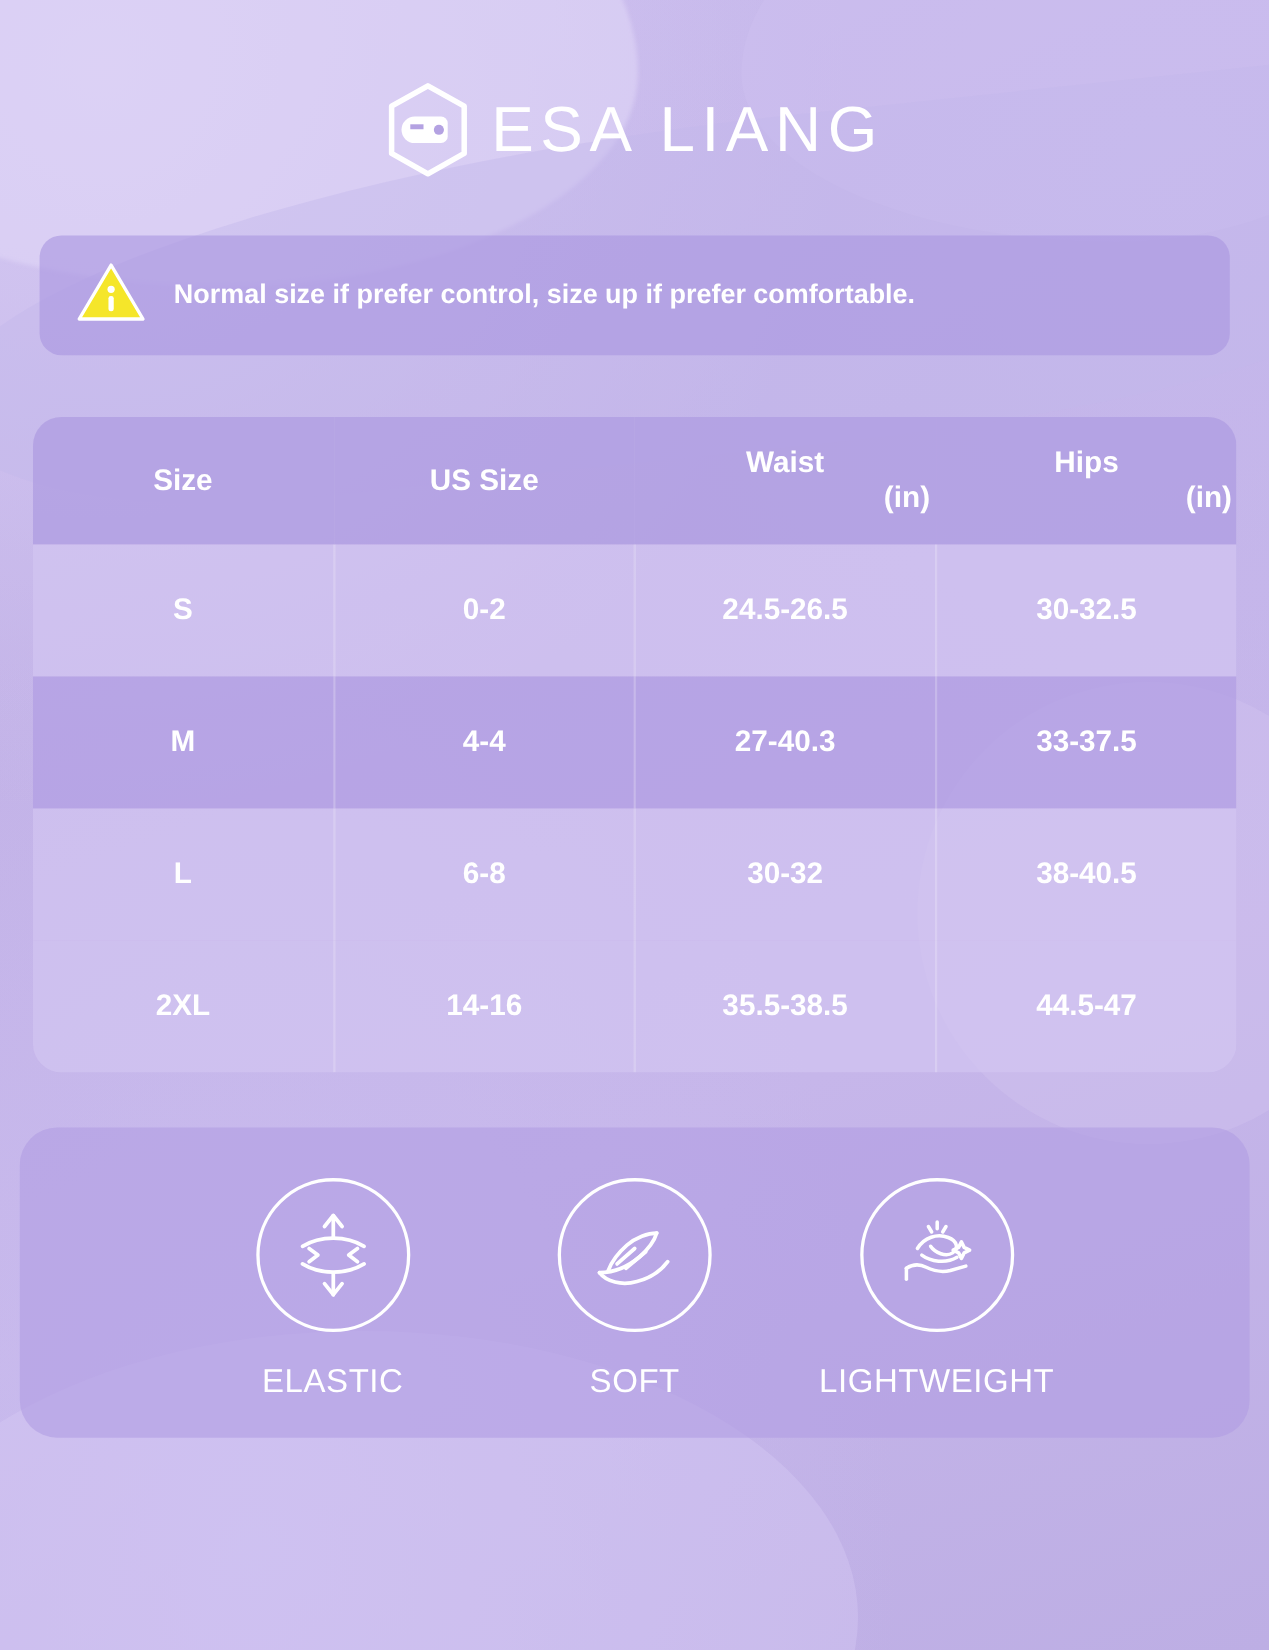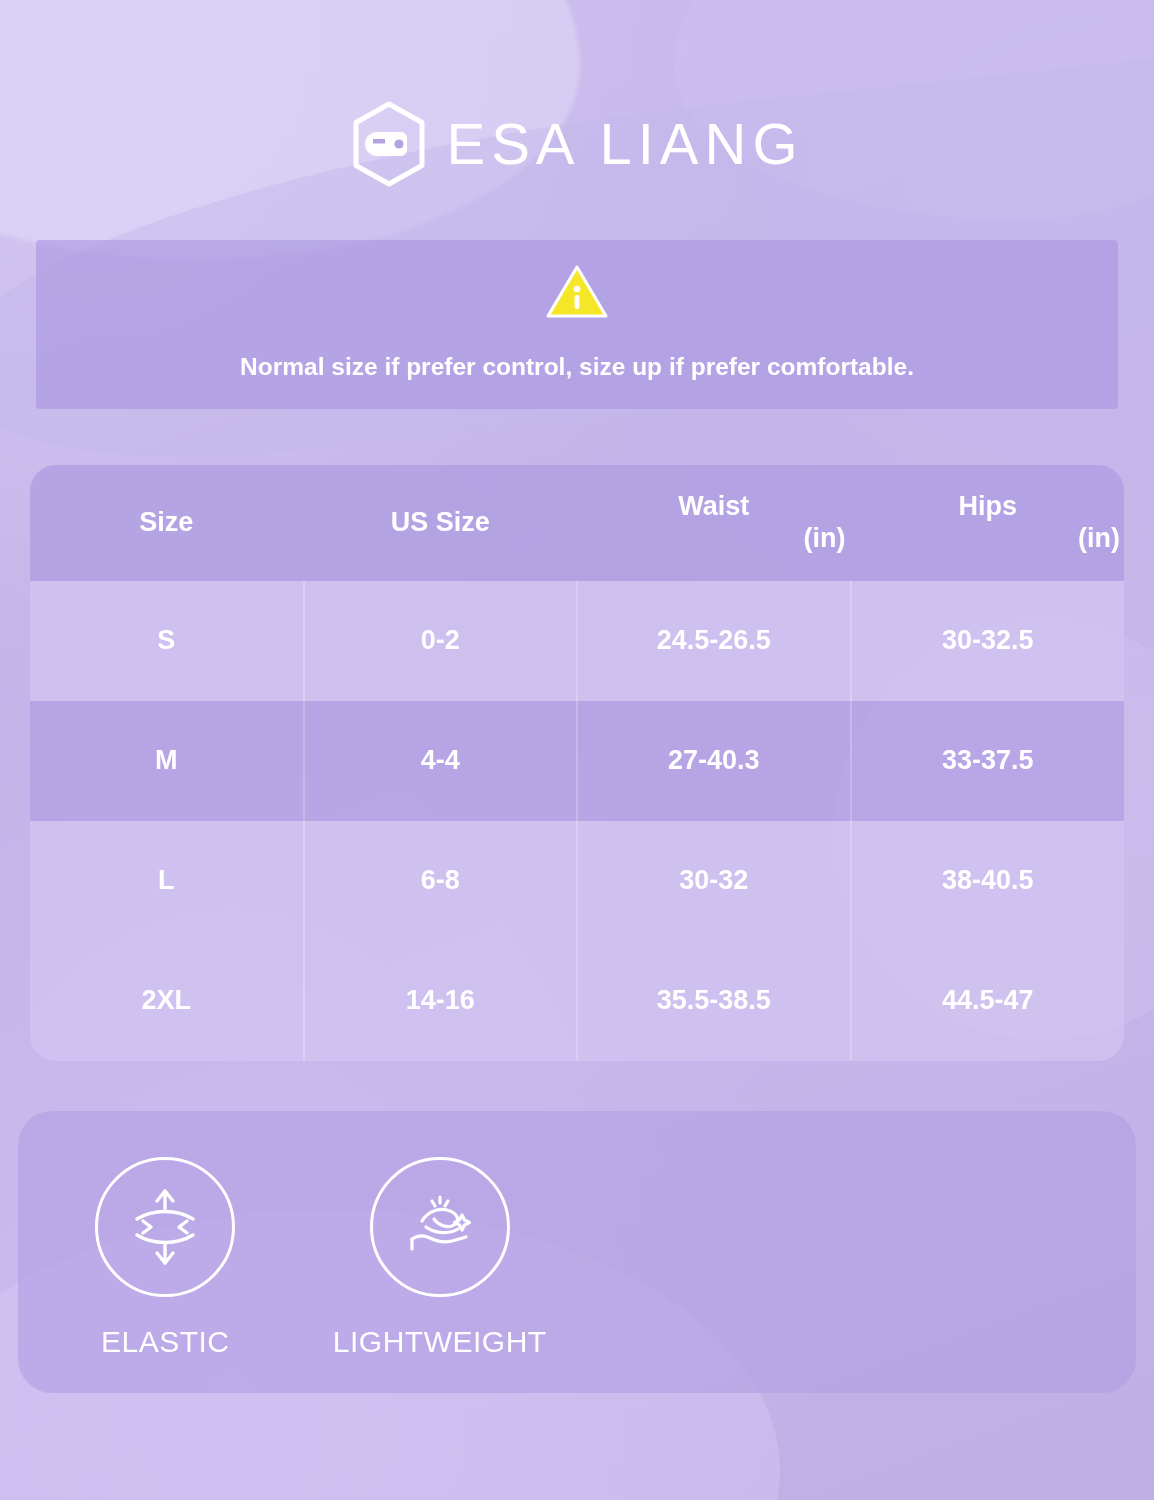--- a/index.html
+++ b/index.html
@@ -73,47 +73,45 @@
 
   
   .brand {
     display: flex;
     align-items: center;
     justify-content: center;
     gap: 18px;
     padding-top: 72px;
     height: 92px;
     box-sizing: content-box;
-    margin-top: 26px;
   }
   .brand-logo {
     width: 78px;
     height: 86px;
     display: block;
   }
   .brand-name {
     color: #ffffff;
     font-size: 58px;
     letter-spacing: 6px;
     font-weight: 400;
     line-height: 1;
     white-space: nowrap;
   }
 
   
   .notice {
     margin: 50px 36px 0 36px;
     background: rgba(170,150,225,0.62);
-    border-radius: 4px;
+    border-radius: 20px;
     display: flex;
     align-items: center;
     gap: 26px;
     padding: 24px 34px;
     box-sizing: border-box;
-    flex-direction: column;
   }
   .notice-icon {
     flex: 0 0 auto;
     width: 62px;
     height: 56px;
   }
   .notice-text {
     color: #ffffff;
     font-size: 24.5px;
     font-weight: bold;
@@ -159,21 +157,21 @@
   table.size-table tbody tr.even td { background: rgba(177,158,227,0.72); }
 
   
   .features {
     margin: 50px 18px 0 18px;
     background: rgba(176,157,226,0.6);
     border-radius: 34px;
     padding: 46px 10px 34px 10px;
     display: flex;
     align-items: flex-start;
-    justify-content: flex-start;
+    justify-content: center;
   }
   .feature {
     width: 25%;
     display: flex;
     flex-direction: column;
     align-items: center;
     gap: 28px;
   }
   .feature-circle {
     width: 134px;
@@ -292,20 +290,34 @@
               <path d="M46 62 L46 82"></path>
               <path d="M38 72 L46 82 L54 72"></path>
               <path d="M24 40 L32 46 L24 52"></path>
               <path d="M68 40 L60 46 L68 52"></path>
             </g>
           </svg>
         </div>
         <div class="feature-label">ELASTIC</div>
       </div>
 
+      <div class="feature">
+        <div class="feature-circle">
+          <svg width="92" height="92" viewBox="0 0 92 92" aria-hidden="true">
+            <g fill="none" stroke="#ffffff" stroke-width="3.4" stroke-linecap="round" stroke-linejoin="round">
+              <path d="M14 62 C26 62, 38 58, 50 48 C58 41, 64 33, 66 26"></path>
+              <path d="M66 26 C58 26, 47 30, 39 37 C31 44, 25 52, 22 60"></path>
+              <path d="M30 54 L46 40"></path>
+              <path d="M38 58 L56 43"></path>
+              <path d="M14 62 C20 70, 34 74, 48 70 C60 67, 70 60, 76 52"></path>
+            </g>
+          </svg>
+        </div>
+        <div class="feature-label">SOFT</div>
+      </div>
 
       <div class="feature">
         <div class="feature-circle">
           <svg width="92" height="92" viewBox="0 0 92 92" aria-hidden="true">
             <g fill="none" stroke="#ffffff" stroke-width="3.2" stroke-linecap="round" stroke-linejoin="round">
               <path d="M28 40 C34 30, 46 26, 56 30 C64 33, 66 40, 60 44 C54 48, 44 44, 40 38"></path>
               <path d="M32 46 C40 52, 54 54, 64 48"></path>
               <path d="M18 58 C24 54, 30 54, 36 57 C42 60, 50 62, 58 60 L72 56"></path>
               <path d="M18 58 L18 68"></path>
               <path d="M46 16 L46 22 M38 20 L41 25 M54 20 L51 25"></path>

